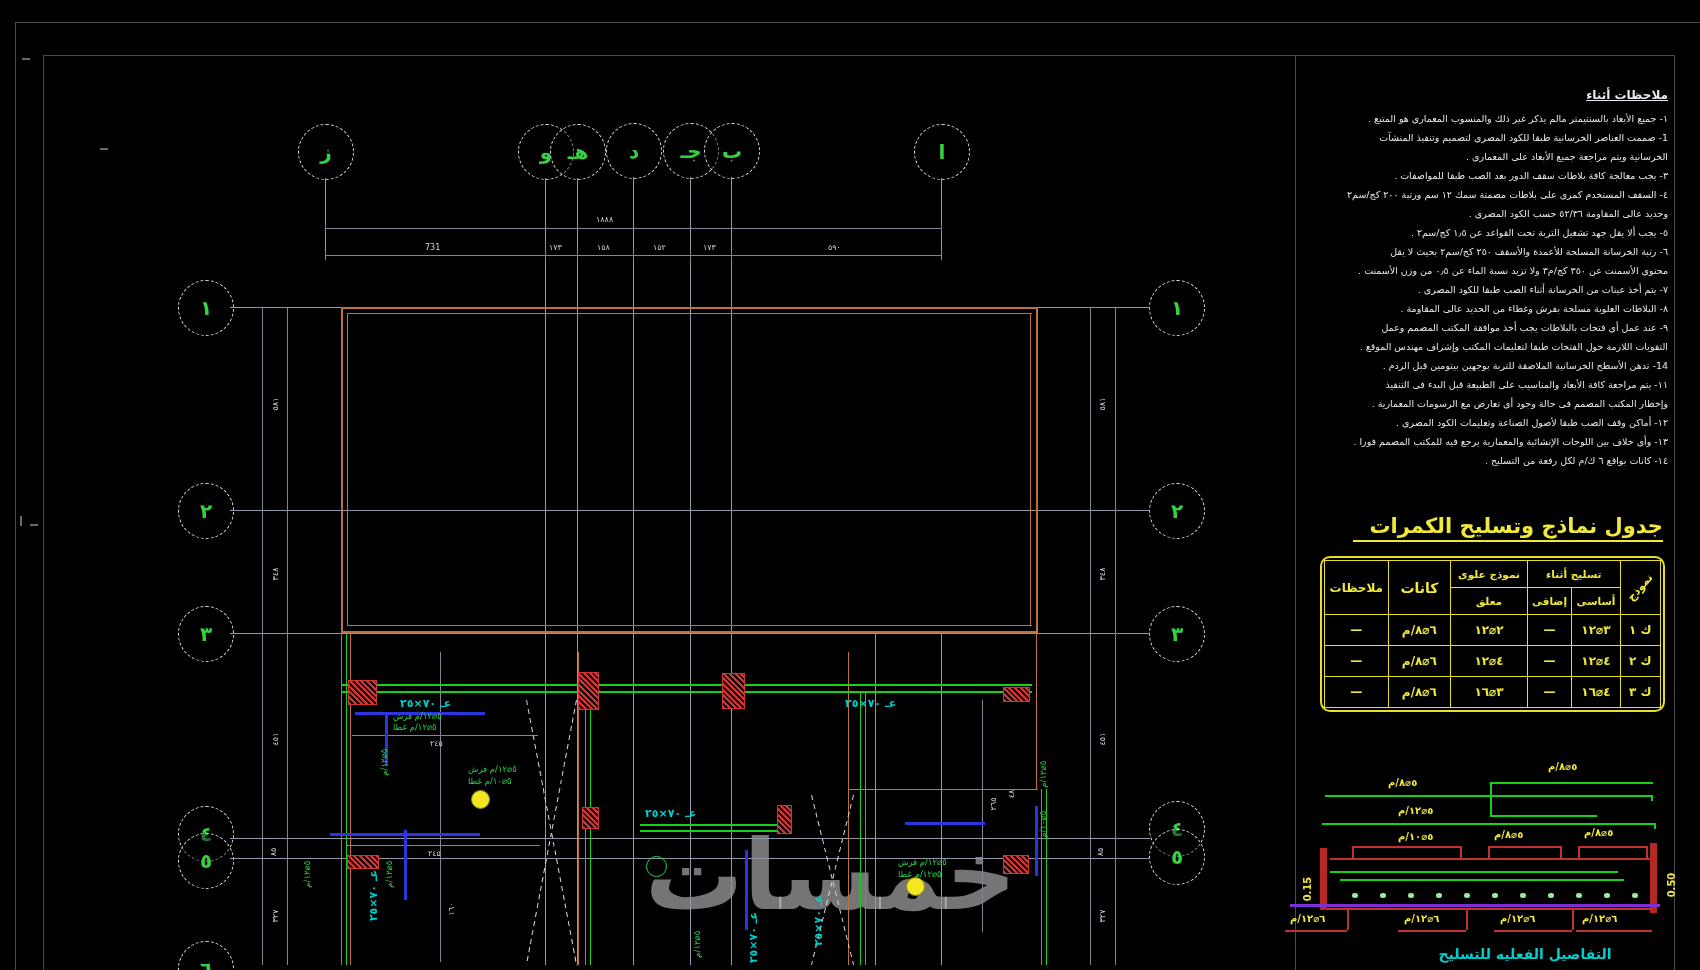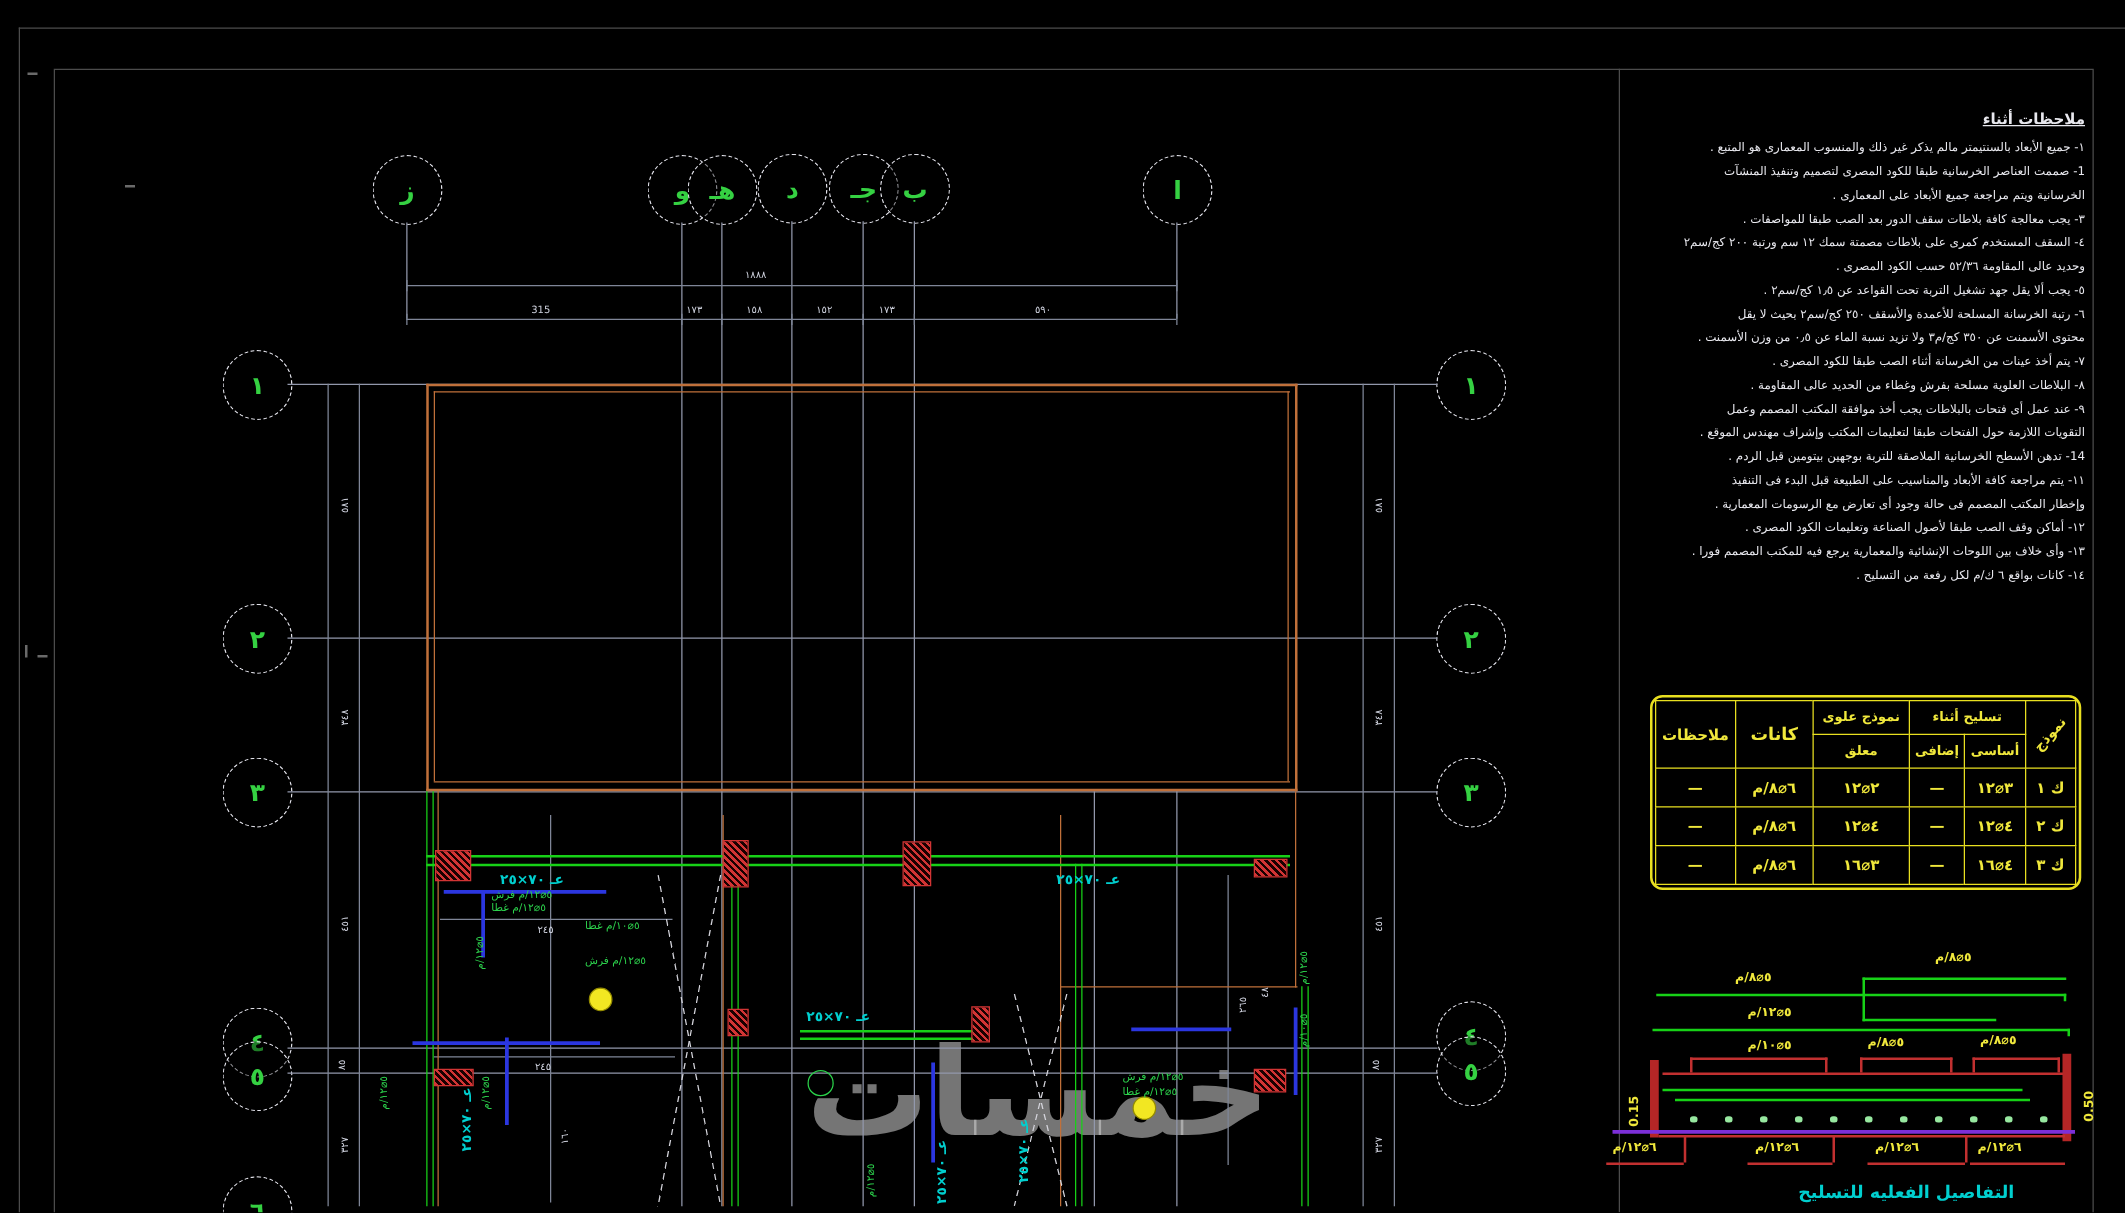--- a/index.html
+++ b/index.html
@@ -73,20 +73,21 @@
         <div class="nline">التقويات اللازمة حول الفتحات طبقا لتعليمات المكتب وإشراف مهندس الموقع .</div>
         <div class="nline">14- تدهن الأسطح الخرسانية الملاصقة للتربة بوجهين بيتومين قبل الردم .</div>
         <div class="nline">١١- يتم مراجعة كافة الأبعاد والمناسيب على الطبيعة قبل البدء فى التنفيذ</div>
         <div class="nline">وإخطار المكتب المصمم فى حالة وجود أى تعارض مع الرسومات المعمارية .</div>
         <div class="nline">١٢- أماكن وقف الصب طبقا لأصول الصناعة وتعليمات الكود المصرى .</div>
         <div class="nline">١٣- وأى خلاف بين اللوحات الإنشائية والمعمارية يرجع فيه للمكتب المصمم فورا .</div>
         <div class="nline">١٤- كانات بواقع ٦ ك/م لكل رفعة من التسليح .</div>
       </div>
   </div>
 
+  <div id="tbl-title">جدول نماذج وتسليح الكمرات</div>
   <div id="tblwrap">
     <table id="beamtbl">
       <colgroup>
         <col style="width:40px">
           <col style="width:48px">
           <col style="width:44px">
         <col style="width:76px">
           <col style="width:62px">
           <col style="width:63px">
       </colgroup>
@@ -236,31 +237,31 @@
     <div class="p gc" style="left: 646px; top: 856px; width: 19px; height: 19px;"></div>
     <div class="tx cy" style="left: 400px; top: 698px;">عـ ٧٠×٢٥</div>
     <div class="tx cy" style="left: 845px; top: 698px;">عـ ٧٠×٢٥</div>
     <div class="tx cy" style="left: 645px; top: 808px;">عـ ٧٠×٢٥</div>
     <div class="tx cy" style="left: 348px; top: 890px; transform: rotate(-90deg);">عـ ٧٠×٢٥</div>
     <div class="tx cy" style="left: 793px; top: 915px; transform: rotate(-90deg);">عـ ٧٠×٢٥</div>
     <div class="tx cy" style="left: 728px; top: 932px; transform: rotate(-90deg);">عـ ٧٠×٢٥</div>
     <div class="tx gt" style="left: 393px; top: 712px;">٥⌀١٢/م فرش</div>
     <div class="tx gt" style="left: 393px; top: 723px;">٥⌀١٢/م غطا</div>
     <div class="tx gt" style="left: 468px; top: 765px;">٥⌀١٢/م فرش</div>
-    <div class="tx gt" style="left: 468px; top: 737px; text-align: center;">٥⌀١٠/م غطا</div>
+    <div class="tx gt" style="left: 468px; top: 777px; text-align: center;">٥⌀١٠/م غطا</div>
     <div class="tx gt" style="left: 371px; top: 758px; transform: rotate(-90deg);">٥⌀١٢/م</div>
     <div class="tx gt" style="left: 376px; top: 870px; transform: rotate(-90deg);">٥⌀١٢/م</div>
     <div class="tx gt" style="left: 294px; top: 870px; transform: rotate(-90deg);">٥⌀١٢/م</div>
     <div class="tx gt" style="left: 898px; top: 858px;">٥⌀١٢/م فرش</div>
     <div class="tx gt" style="left: 898px; top: 870px;">٥⌀١٢/م غطا</div>
     <div class="tx gt" style="left: 1030px; top: 770px; transform: rotate(-90deg);">٥⌀١٢/م</div>
     <div class="tx gt" style="left: 1030px; top: 820px; transform: rotate(-90deg);">٥⌀١٠/م</div>
     <div class="tx gt" style="left: 684px; top: 940px; transform: rotate(-90deg);">٥⌀١٢/م</div>
     <div class="tx wd" style="left: 596px; top: 216px;">١٨٨٨</div>
-    <div class="tx wd" style="left: 425px; top: 244px;">315</div>
+    <div class="tx wd" style="left: 425px; top: 244px;">731</div>
     <div class="tx wd" style="left: 549px; top: 244px;">١٧٣</div>
     <div class="tx wd" style="left: 597px; top: 244px;">١٥٨</div>
     <div class="tx wd" style="left: 653px; top: 244px;">١٥٢</div>
     <div class="tx wd" style="left: 703px; top: 244px;">١٧٣</div>
     <div class="tx wd" style="left: 828px; top: 244px;">٥٩٠</div>
     <div class="tx wd" style="left: 270px; top: 400px; transform: rotate(-90deg);">٥٨١</div>
     <div class="tx wd" style="left: 270px; top: 570px; transform: rotate(-90deg);">٣٤٨</div>
     <div class="tx wd" style="left: 270px; top: 735px; transform: rotate(-90deg);">٤٥١</div>
     <div class="tx wd" style="left: 270px; top: 848px; transform: rotate(-90deg);">٨٥</div>
     <div class="tx wd" style="left: 270px; top: 912px; transform: rotate(-90deg);">٣٢٧</div>

